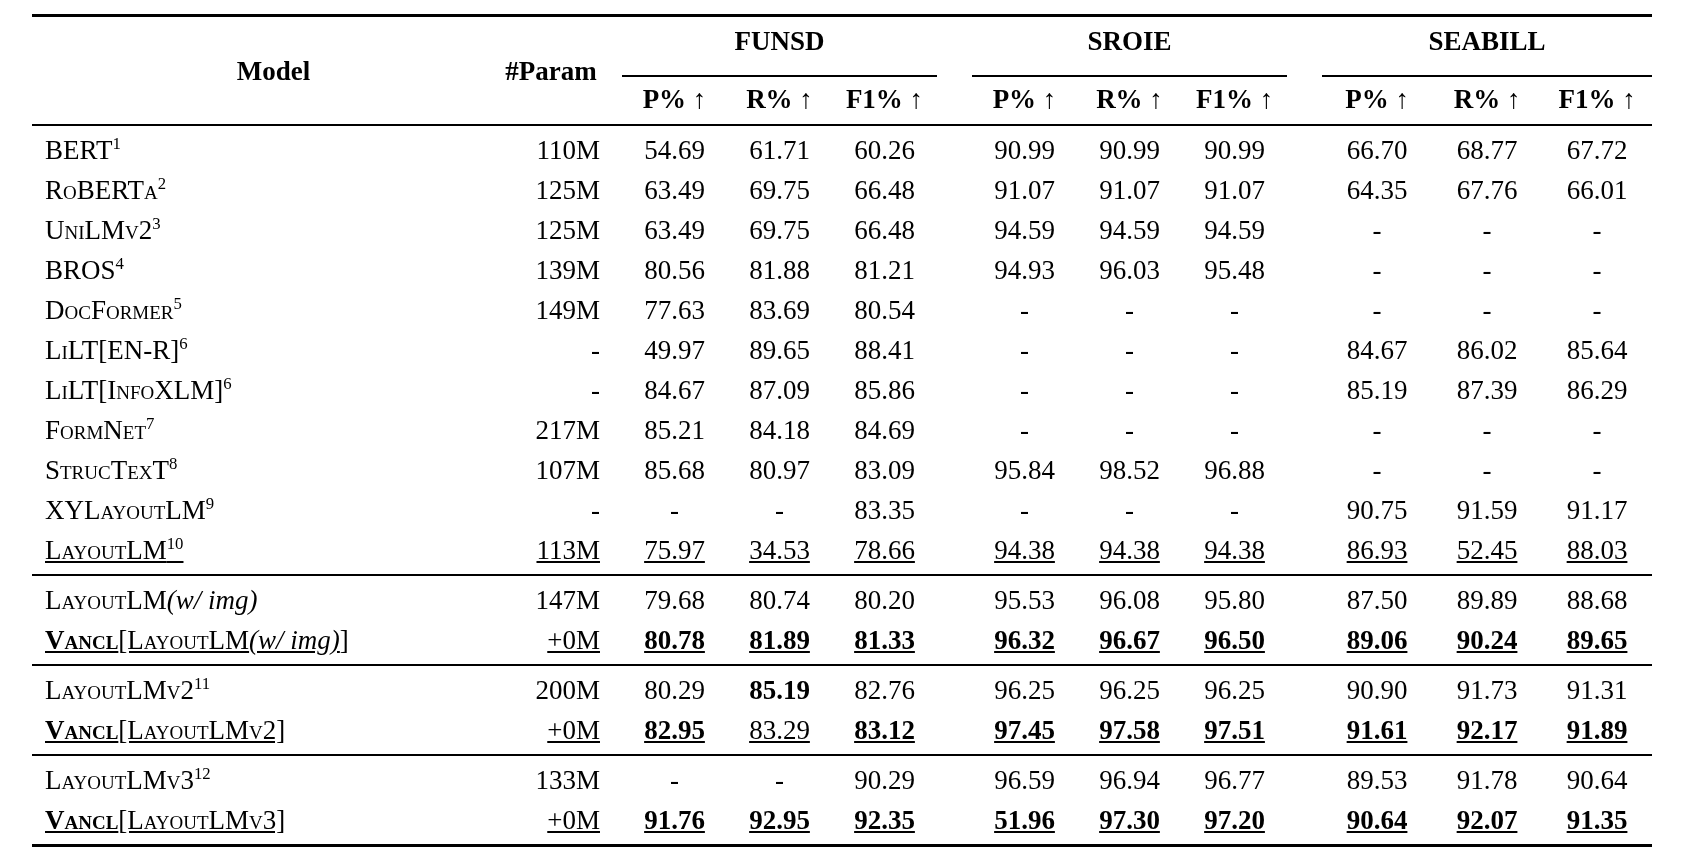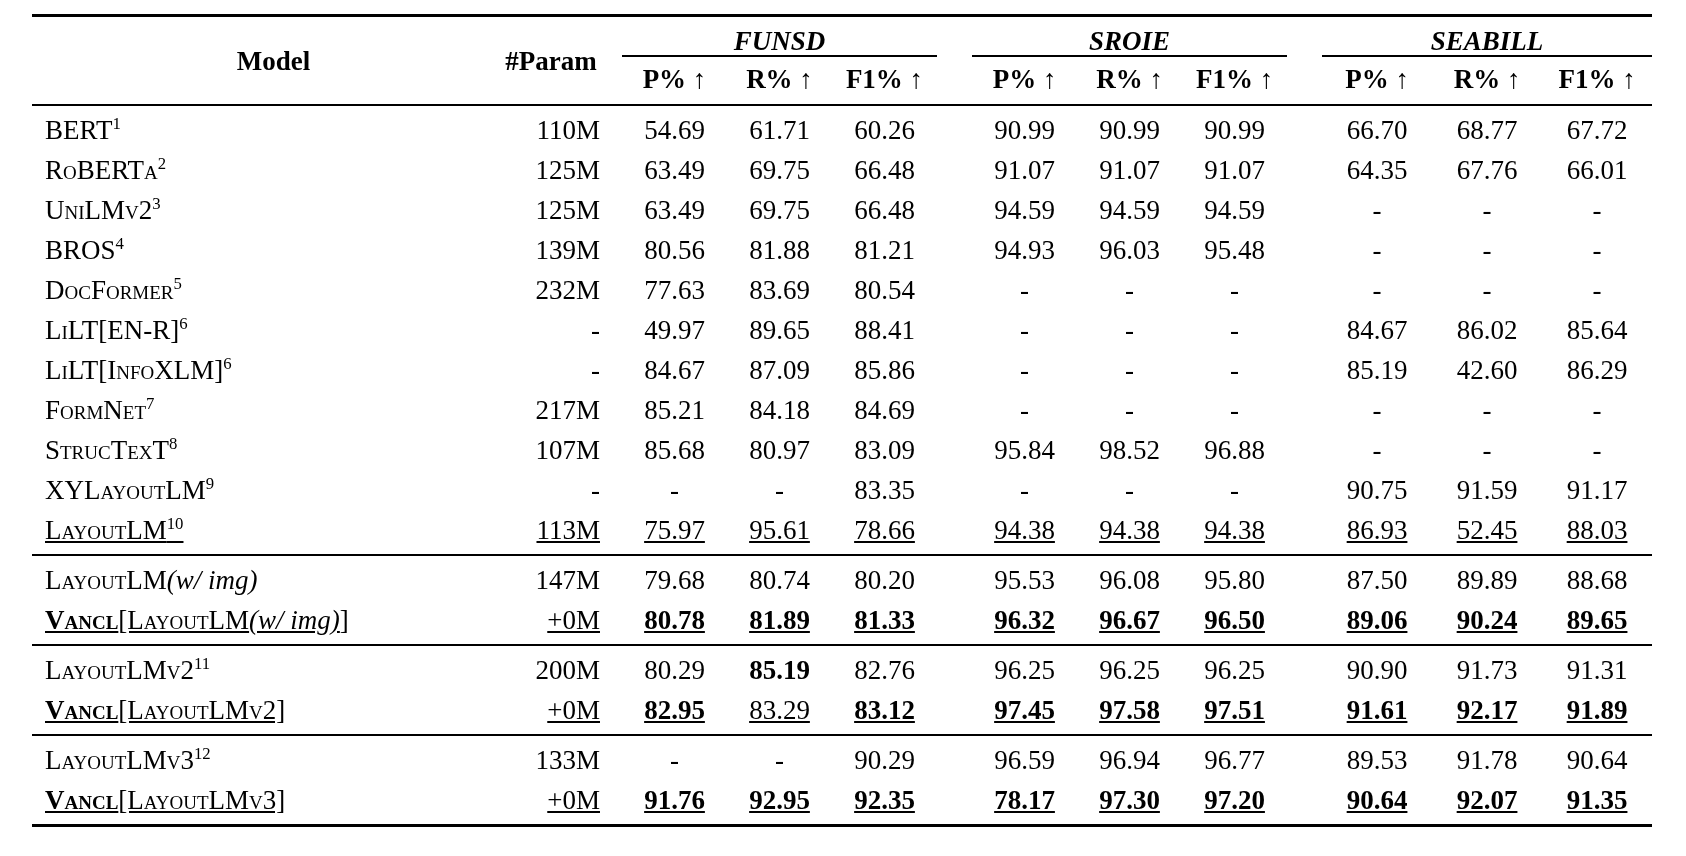--- a/index.html
+++ b/index.html
@@ -35,22 +35,21 @@
     padding-left: 13px;
   }
   th.param-h {
     text-align: center;
     vertical-align: middle;
     padding-right: 2px;
   }
   th.group {
     text-align: center;
     border-bottom: 2px solid #000;
-    padding: 10px 4px 0 4px;
-    font-style: italic;
+    padding: 10px 4px 20px 4px;
   }
   th.metric {
     text-align: center;
     padding: 8px 0 11px 0;
   }
   tbody { border-top: 2px solid #000; }
   tbody td { padding-top: 6px; padding-bottom: 6px; }
   tbody tr:first-child td { padding-top: 10px; }
   tbody tr:last-child td { padding-bottom: 10px; text-decoration: underline; }
   td.model-cell { text-align: left; padding-left: 13px; }
@@ -166,21 +165,21 @@
     <td class="val">94.93</td>
     <td class="val">96.03</td>
     <td class="val">95.48</td>
     <td class="gap"></td>
     <td class="val">-</td>
     <td class="val">-</td>
     <td class="val">-</td>
   </tr>
       <tr>
     <td class="model-cell"><span class="sc">DocFormer</span><sup>5</sup></td>
-    <td class="param-cell">232M</td>
+    <td class="param-cell">149M</td>
     <td class="gap"></td>
     <td class="val">77.63</td>
     <td class="val">83.69</td>
     <td class="val">80.54</td>
     <td class="gap"></td>
     <td class="val">-</td>
     <td class="val">-</td>
     <td class="val">-</td>
     <td class="gap"></td>
     <td class="val">-</td>
@@ -209,21 +208,21 @@
     <td class="gap"></td>
     <td class="val">84.67</td>
     <td class="val">87.09</td>
     <td class="val">85.86</td>
     <td class="gap"></td>
     <td class="val">-</td>
     <td class="val">-</td>
     <td class="val">-</td>
     <td class="gap"></td>
     <td class="val">85.19</td>
-    <td class="val">42.60</td>
+    <td class="val">87.39</td>
     <td class="val">86.29</td>
   </tr>
       <tr>
     <td class="model-cell"><span class="sc">FormNet</span><sup>7</sup></td>
     <td class="param-cell">217M</td>
     <td class="gap"></td>
     <td class="val">85.21</td>
     <td class="val">84.18</td>
     <td class="val">84.69</td>
     <td class="gap"></td>
@@ -265,21 +264,21 @@
     <td class="gap"></td>
     <td class="val">90.75</td>
     <td class="val">91.59</td>
     <td class="val">91.17</td>
   </tr>
       <tr>
     <td class="model-cell"><span class="sc">LayoutLM</span><sup>10</sup></td>
     <td class="param-cell">113M</td>
     <td class="gap"></td>
     <td class="val">75.97</td>
-    <td class="val">95.61</td>
+    <td class="val">34.53</td>
     <td class="val">78.66</td>
     <td class="gap"></td>
     <td class="val">94.38</td>
     <td class="val">94.38</td>
     <td class="val">94.38</td>
     <td class="gap"></td>
     <td class="val">86.93</td>
     <td class="val">52.45</td>
     <td class="val">88.03</td>
   </tr>
@@ -370,21 +369,21 @@
     <td class="val">90.64</td>
   </tr>
       <tr>
     <td class="model-cell"><span class="b-sc">Vancl</span><span class="sc">[LayoutLMv3]</span></td>
     <td class="param-cell">+0M</td>
     <td class="gap"></td>
     <td class="val b">91.76</td>
     <td class="val b">92.95</td>
     <td class="val b">92.35</td>
     <td class="gap"></td>
-    <td class="val b">78.17</td>
+    <td class="val b">51.96</td>
     <td class="val b">97.30</td>
     <td class="val b">97.20</td>
     <td class="gap"></td>
     <td class="val b">90.64</td>
     <td class="val b">92.07</td>
     <td class="val b">91.35</td>
   </tr>
     </tbody>
 </table>
 

